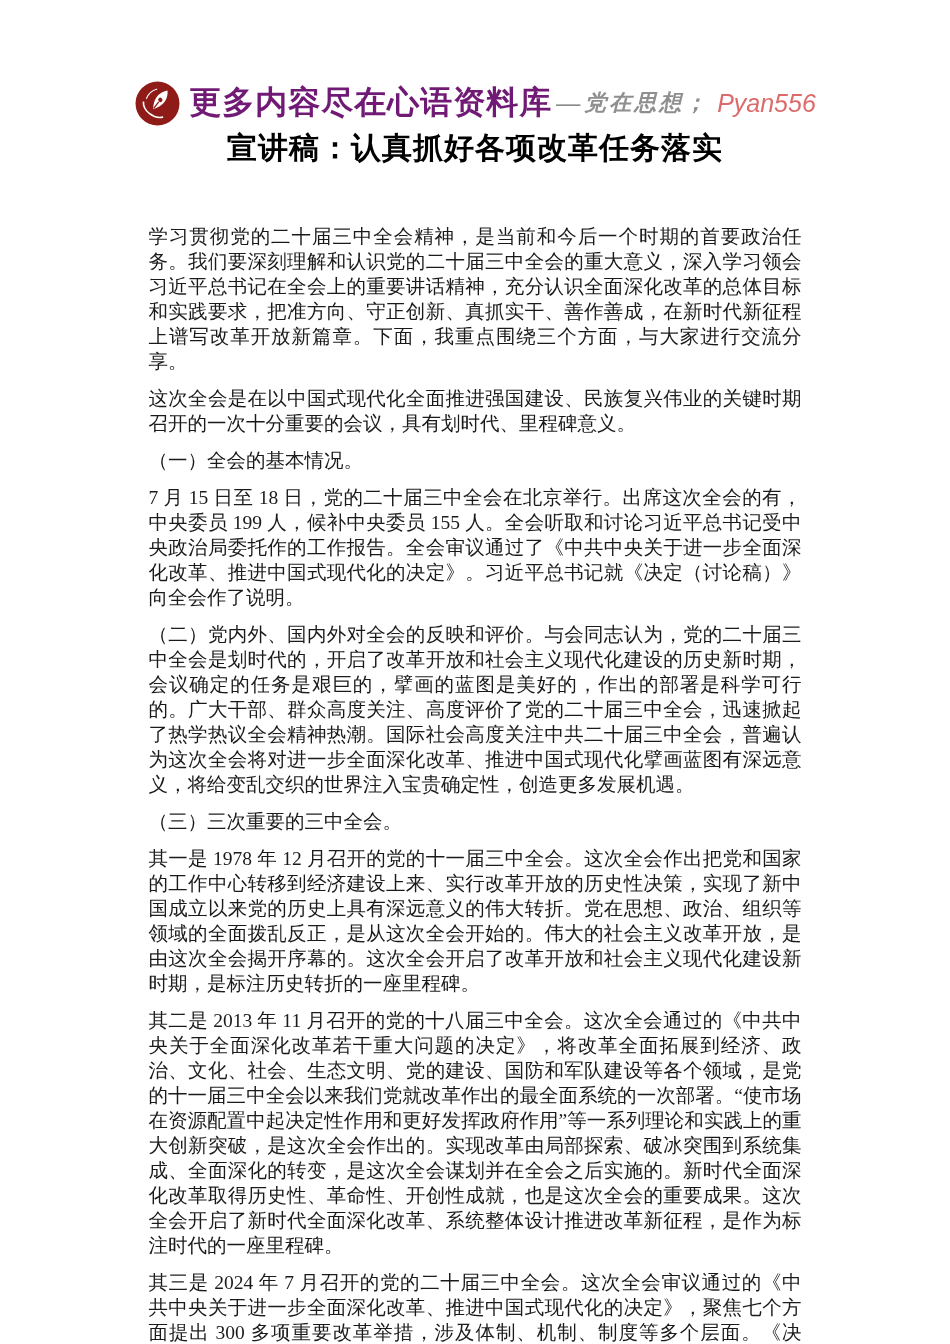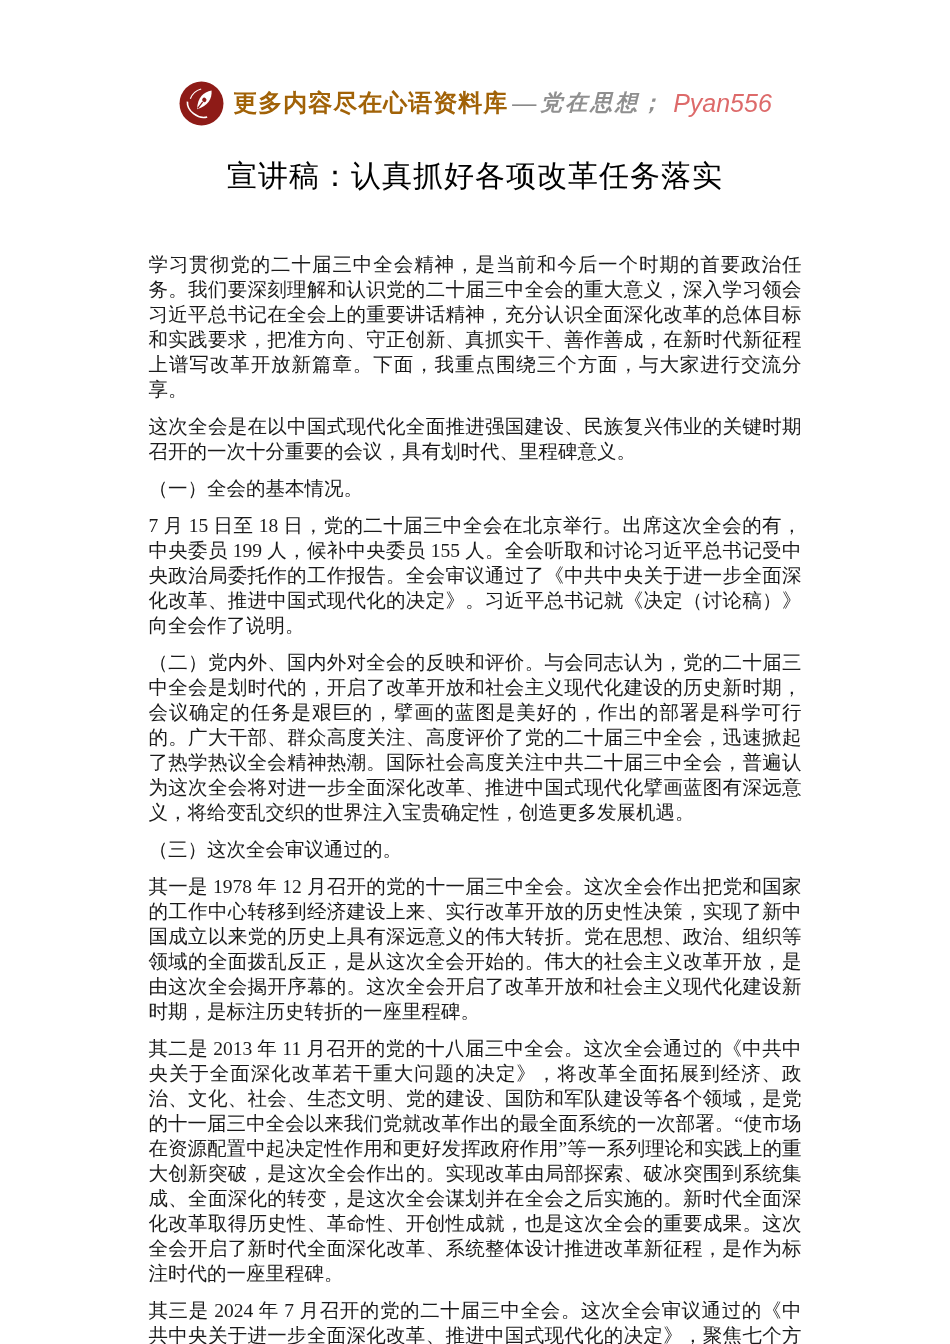--- a/index.html
+++ b/index.html
@@ -24,22 +24,22 @@
     height: 50px;
   }
   .watermark.header { margin-top: 78px; }
   .wm-logo {
     width: 47px;
     height: 47px;
     flex: 0 0 auto;
     display: inline-flex;
   }
   .wm-main {
-    color: #a16207;
-    font-size: 24px;
+    color: #701a75;
+    font-size: 32px;
     font-weight: bold;
     letter-spacing: 1px;
     white-space: nowrap;
   }
   .wm-dash {
     color: #8a8a8a;
     font-size: 24px;
     font-weight: bold;
     margin: 0 -4px;
   }
@@ -52,25 +52,25 @@
     white-space: nowrap;
   }
   .wm-account {
     color: #dd6a6a;
     font-size: 25px;
     font-family: "Liberation Sans", "DejaVu Sans", sans-serif;
     white-space: nowrap;
     font-style: italic;
   }
   .doc-title {
-    margin: 28px 0 0 0;
+    margin: 0 0 0 0;
     text-align: center;
     font-size: 30px;
     line-height: 40px;
-    font-weight: normal;
+    font-weight: bold;
     color: #000000;
     letter-spacing: 1px;
   }
   .doc-body {
     width: 677px;
     margin: 56px auto 0 auto;
     font-size: 19.5px;
     line-height: 25px;
     color: #1a1a1a;
     text-align: justify;
@@ -106,19 +106,19 @@
   </div>
 
   <h1 class="doc-title">宣讲稿：认真抓好各项改革任务落实</h1>
 
   <div class="doc-body">
     <p>学习贯彻党的二十届三中全会精神，是当前和今后一个时期的首要政治任务。我们要深刻理解和认识党的二十届三中全会的重大意义，深入学习领会习近平总书记在全会上的重要讲话精神，充分认识全面深化改革的总体目标和实践要求，把准方向、守正创新、真抓实干、善作善成，在新时代新征程上谱写改革开放新篇章。下面，我重点围绕三个方面，与大家进行交流分享。</p>
     <p>这次全会是在以中国式现代化全面推进强国建设、民族复兴伟业的关键时期召开的一次十分重要的会议，具有划时代、里程碑意义。</p>
     <p>（一）全会的基本情况。</p>
     <p>7 月 15 日至 18 日，党的二十届三中全会在北京举行。出席这次全会的有，中央委员 199 人，候补中央委员 155 人。全会听取和讨论习近平总书记受中央政治局委托作的工作报告。全会审议通过了《中共中央关于进一步全面深化改革、推进中国式现代化的决定》。习近平总书记就《决定（讨论稿）》向全会作了说明。</p>
     <p>（二）党内外、国内外对全会的反映和评价。与会同志认为，党的二十届三中全会是划时代的，开启了改革开放和社会主义现代化建设的历史新时期，会议确定的任务是艰巨的，擘画的蓝图是美好的，作出的部署是科学可行的。广大干部、群众高度关注、高度评价了党的二十届三中全会，迅速掀起了热学热议全会精神热潮。国际社会高度关注中共二十届三中全会，普遍认为这次全会将对进一步全面深化改革、推进中国式现代化擘画蓝图有深远意义，将给变乱交织的世界注入宝贵确定性，创造更多发展机遇。</p>
-    <p>（三）这次全会审议通过的。</p>
+    <p>（三）三次重要的三中全会。</p>
     <p>其一是 1978 年 12 月召开的党的十一届三中全会。这次全会作出把党和国家的工作中心转移到经济建设上来、实行改革开放的历史性决策，实现了新中国成立以来党的历史上具有深远意义的伟大转折。党在思想、政治、组织等领域的全面拨乱反正，是从这次全会开始的。伟大的社会主义改革开放，是由这次全会揭开序幕的。这次全会开启了改革开放和社会主义现代化建设新时期，是标注历史转折的一座里程碑。</p>
     <p>其二是 2013 年 11 月召开的党的十八届三中全会。这次全会通过的《中共中央关于全面深化改革若干重大问题的决定》，将改革全面拓展到经济、政治、文化、社会、生态文明、党的建设、国防和军队建设等各个领域，是党的十一届三中全会以来我们党就改革作出的最全面系统的一次部署。“使市场在资源配置中起决定性作用和更好发挥政府作用”等一系列理论和实践上的重大创新突破，是这次全会作出的。实现改革由局部探索、破冰突围到系统集成、全面深化的转变，是这次全会谋划并在全会之后实施的。新时代全面深化改革取得历史性、革命性、开创性成就，也是这次全会的重要成果。这次全会开启了新时代全面深化改革、系统整体设计推进改革新征程，是作为标注时代的一座里程碑。</p>
     <p>其三是 2024 年 7 月召开的党的二十届三中全会。这次全会审议通过的《中共中央关于进一步全面深化改革、推进中国式现代化的决定》，聚焦七个方面提出 300 多项重要改革举措，涉及体制、机制、制度等多个层面。《决定》抓住改革重点，突出以制度建设为主线，突出体制机制改革，突出战略性、全局性重大改革。全会提出全面深化改革“六个坚持”重大原则，包括坚持党的全面领导、坚持以人民为中心、坚持守正创新、坚持以制度建设为</p>
   </div>
 
 </div>
 
 </body></html>

